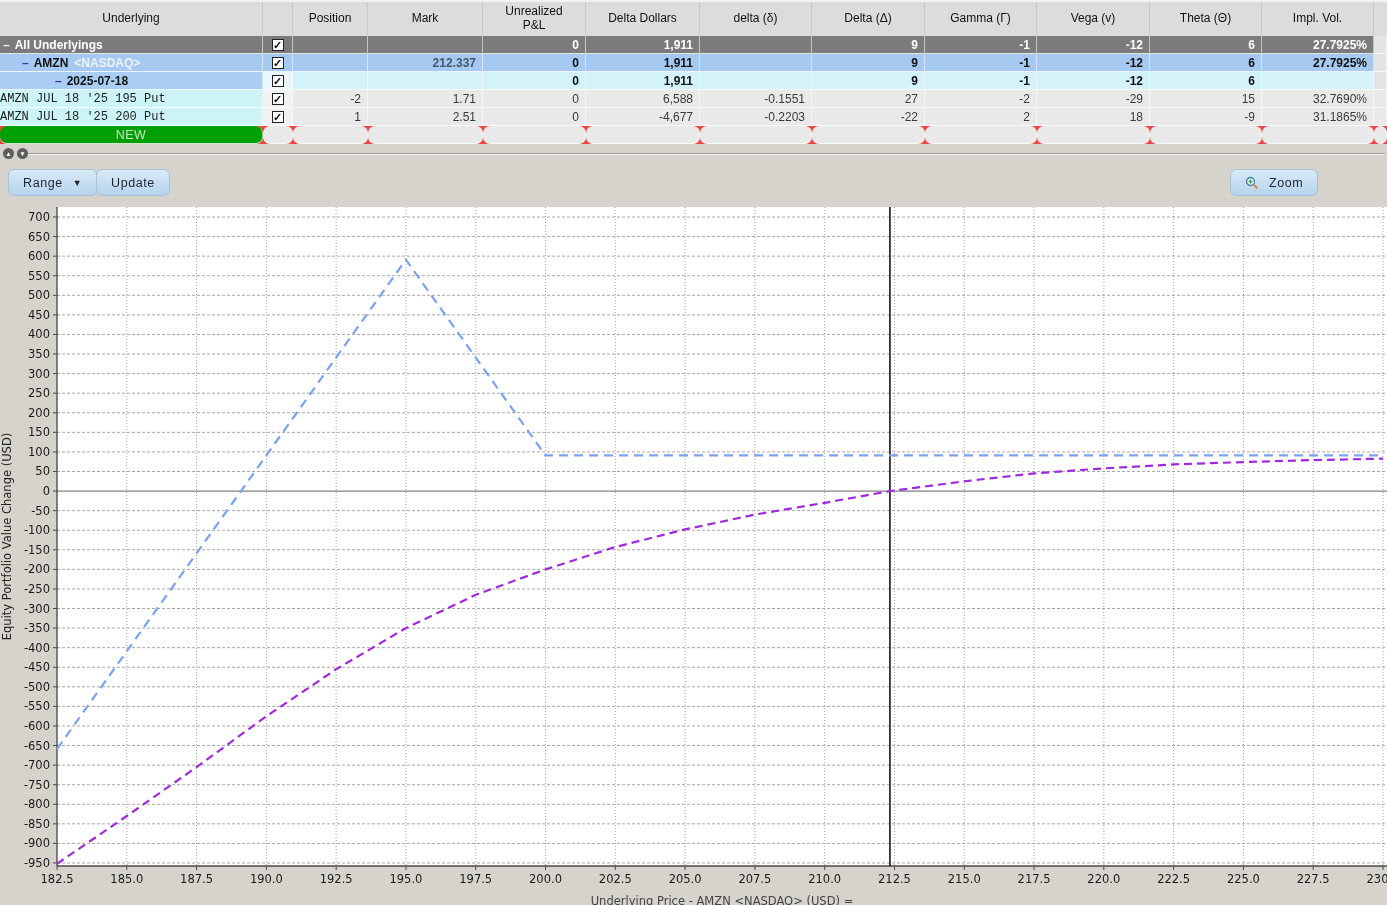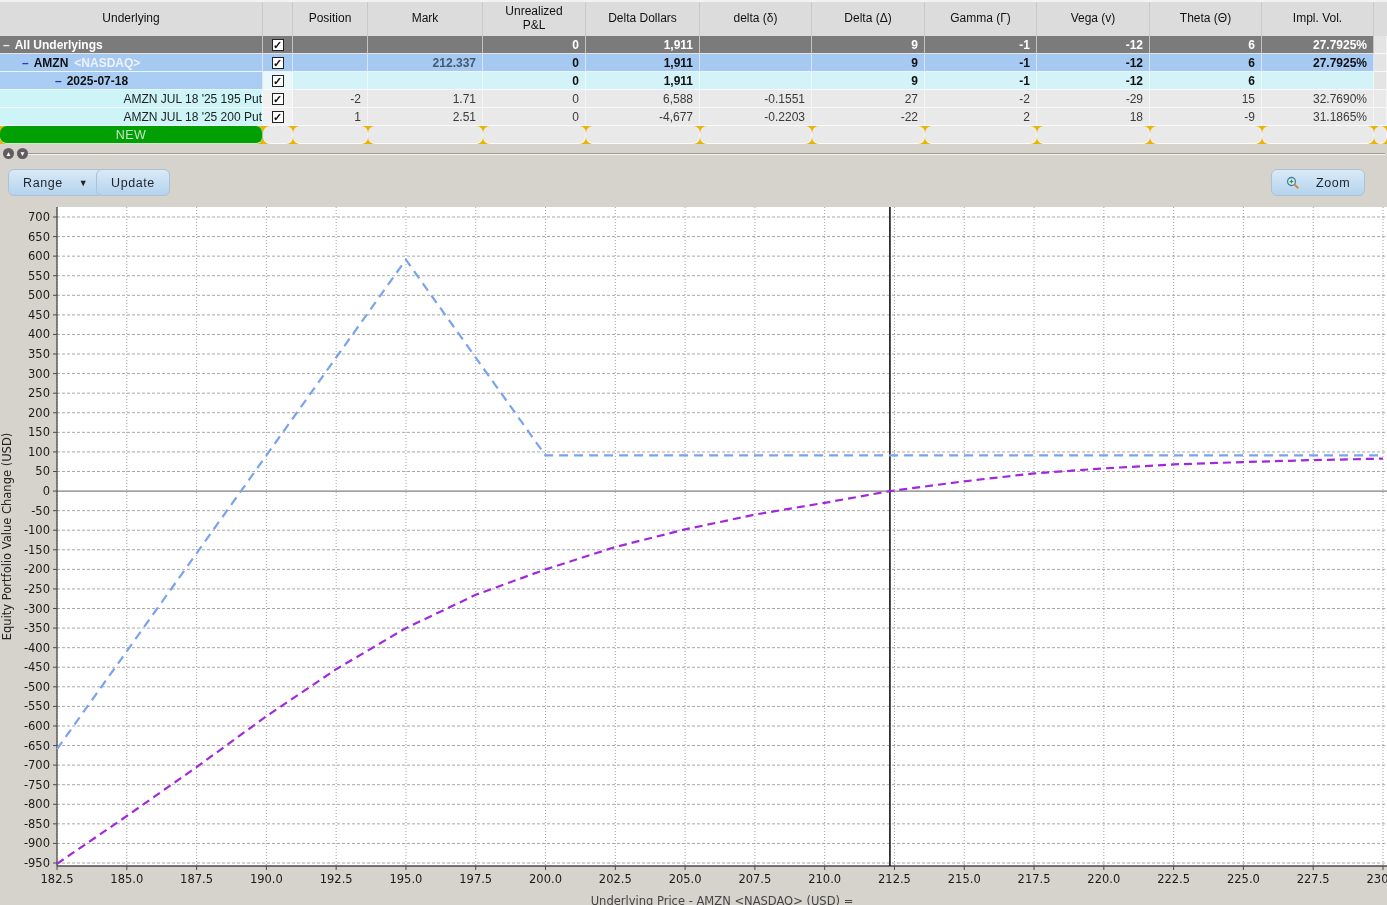--- a/index.html
+++ b/index.html
@@ -1,21 +1,21 @@
 <!DOCTYPE html>
 <html><head>
 <meta charset="utf-8">
 <style>
   * { margin:0; padding:0; box-sizing:border-box; }
   html,body { width:1387px; height:905px; overflow:hidden; }
   body { font-family:"Liberation Sans", sans-serif; background:#d6d3cc; }
   .app { position:relative; width:1387px; height:905px; }
 
   
-  .tbl { width:1387px; background:#eab308; }
+  .tbl { width:1387px; background:#ef4444; }
   .trow { display:flex; width:1387px; }
   .cell { flex:none; display:flex; align-items:center; overflow:hidden; white-space:nowrap; }
   .c-name{width:263px} .c-cb{width:30px; justify-content:center;}
   .c-pos{width:75px} .c-mark{width:115px} .c-upl{width:103px} .c-dd{width:114px}
   .c-ds{width:112px} .c-d{width:113px} .c-g{width:112px} .c-v{width:113px}
   .c-t{width:112px} .c-iv{width:112px} .c-fill{flex:1 1 auto;}
 
   .hrow { height:36px; background:#dcdcdc; border-top:2px solid #f2f2f1; }
   .hrow .cell { justify-content:center; text-align:center; font-size:12px; color:#111;
                 line-height:1.15; border-right:1px solid #c9c9c9; height:100%; }
@@ -24,21 +24,21 @@
   .drow { height:18px; font-size:12px; }
   .drow .cell { height:18px; border-right:1px solid rgba(255,255,255,.55); border-bottom:1px solid rgba(255,255,255,.8); }
   .num { justify-content:flex-end; padding-right:6px; }
 
   .row-dark  { background:#7b7b7b; color:#fff; font-weight:bold; }
   .row-amzn  { background:#a6c9f1; color:#111; font-weight:bold; }
   .row-exp   .cell { background:#d4f3f9; color:#111; font-weight:bold; }
   .row-exp   .c-name { background:#aacef3; }
   .row-exp   .c-cb { background:#eaf8fc; }
   .row-opt   .cell { background:#e9e9e9; color:#3a3a3a; }
-  .row-opt   .c-name { background:#cdf5f8; color:#222; justify-content:flex-end; }
+  .row-opt   .c-name { background:#cdf5f8; color:#222; justify-content:flex-start;font-family:Liberation Mono, monospace; }
   .row-opt   .c-cb { background:#f1f1f1; }
   .row-new   .cell { background:#e9e9e9;border-radius:7px; }
   .row-new   .c-name { background:#00a005; color:#c9e2c9; justify-content:center; font-size:12.5px; letter-spacing:.5px; }
 
   .expander { font-weight:bold; margin-right:5px; }
   .row-dark .expander { color:#e8e8e8; margin-left:3px; }
   .row-amzn .expander { color:#3b3bb0; margin-left:22px; }
   .row-exp  .expander { color:#333399; margin-left:55px; }
   .nasdaq { color:#eef3fb; margin-left:6px; font-weight:bold; }
   .mark-live { color:#46586e; }
@@ -51,24 +51,24 @@
   .split-btn { position:absolute; top:4px; width:11px; height:11px; border-radius:50%;
                background:#5e5e5e; color:#fff; font-size:6.5px; line-height:11px; text-align:center; }
   .split-line { position:absolute; left:28px; right:2px; top:9px; height:2px;
                 border-top:1px solid #9a9a9a; border-bottom:1px solid #f4f4f2; }
 
   
   .toolbar { position:absolute; left:0; top:163px; width:1387px; height:42px; background:#d6d3cc; }
   .btn { position:absolute; top:6px; height:27px; border:1px solid #a9c2d8;
          border-radius:6px; background:linear-gradient(#d9eaf8,#b5d3ec);
          color:#1c2430; font-size:12.5px; letter-spacing:.6px;
-         display:flex; align-items:center; justify-content:center; gap:16px; padding:0 14px; }
+         display:flex; align-items:center; justify-content:center; gap:10px; padding:0 14px; }
   .btn-range { left:8px; min-width:74px; }
   .btn-update{ left:96px; min-width:62px; }
-  .btn-zoom  { left:1230px; min-width:81px;margin-left:41px; }
+  .btn-zoom  { left:1230px; min-width:81px; }
   .caret { font-size:9px; color:#222; }
 
   
   .chart { position:absolute; left:0; top:205px; width:1387px; height:700px; background:#d6d3cc; overflow:hidden; }
   svg text { font-family:"DejaVu Sans", sans-serif; }
 </style>
 </head>
 <body>
 <div class="app">
 

